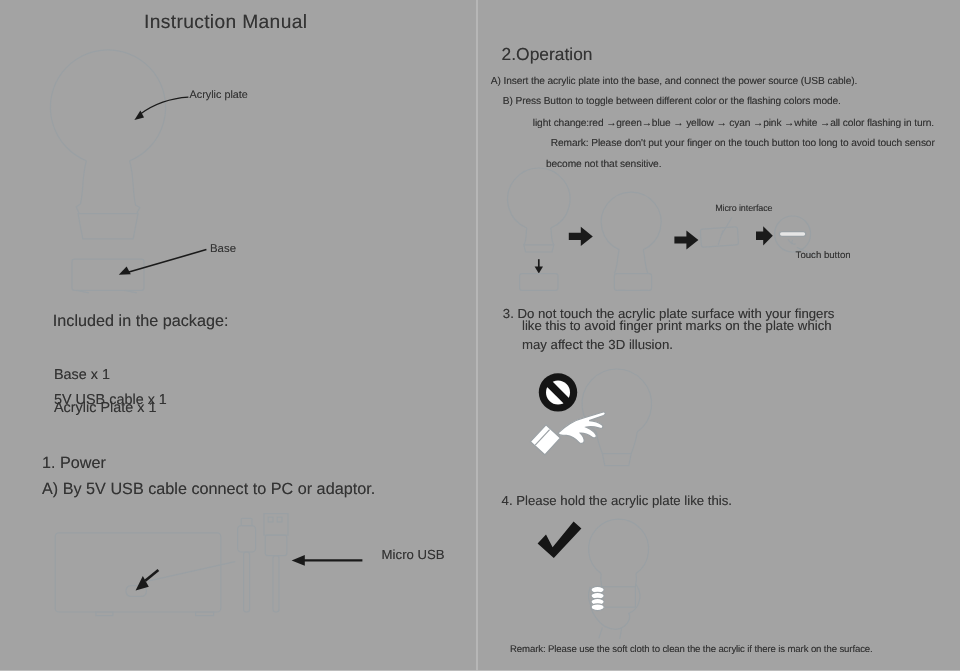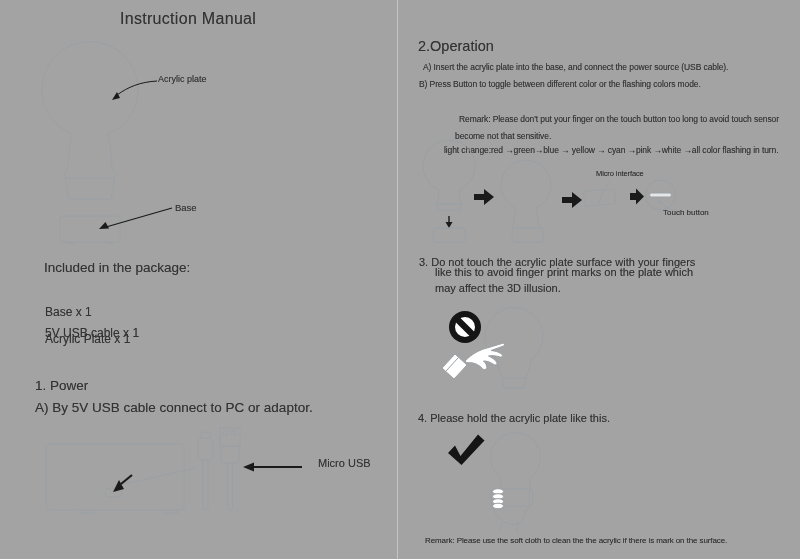--- a/index.html
+++ b/index.html
@@ -79,23 +79,23 @@
     <rect class="sk" x="191" y="9" width="4" height="4"></rect>
     <rect class="sk" x="181" y="24" width="18" height="17" rx="2"></rect>
     <rect class="sk" x="187.5" y="41" width="5" height="47" rx="2"></rect>
 
     <line class="blkl" x1="212" y1="45" x2="262" y2="45" stroke-width="2"></line>
     <polygon class="blk" points="203,45 214,40.5 214,49.5"></polygon>
   </svg>
   <div class="t lbl-musb" style="left:318px;top:457px;">Micro USB</div>
 
   <div class="t h-op" style="left:418px;top:38px;">2.Operation</div>
-  <div class="t small" style="left:423px;top:62px;">A) Insert the acrylic plate into the base, and connect the power source (USB cable).</div>
+  <div class="t small" style="left:409px;top:62px;">A) Insert the acrylic plate into the base, and connect the power source (USB cable).</div>
   <div class="t small" style="left:419px;top:79px;">B) Press Button to toggle between different color or the flashing colors mode.</div>
-  <div class="t small" style="left:444px;top:97px;margin-top:48px;">light change:red →green→blue → yellow → cyan →pink →white →all color flashing in turn.</div>
+  <div class="t small" style="left:444px;top:97px;">light change:red →green→blue → yellow → cyan →pink →white →all color flashing in turn.</div>
   <div class="t small" style="left:419px;top:114px;padding-left:40px;">Remark: Please don't put your finger on the touch button too long to avoid touch sensor</div>
   <div class="t small" style="left:455px;top:131px;">become not that sensitive.</div>
 
   <svg style="left:405px;top:138px;" width="300" height="112" viewBox="0 0 300 112">
 
     <path class="sk" d="M34 52 A26 26 0 1 1 54 52"></path>
     <path class="sk" d="M34 52 C33 58 34 62 31.5 66 M54 52 C55 58 54 62 56.5 66"></path>
     <path class="sk" d="M31.5 66 L56.5 66 L55 72 L33 72 Z"></path>
     <line class="blkl" x1="44" y1="78" x2="44" y2="85" stroke-width="1.4"></line>
     <polygon class="blk" points="44,90 40.5,84 47.5,84"></polygon>

